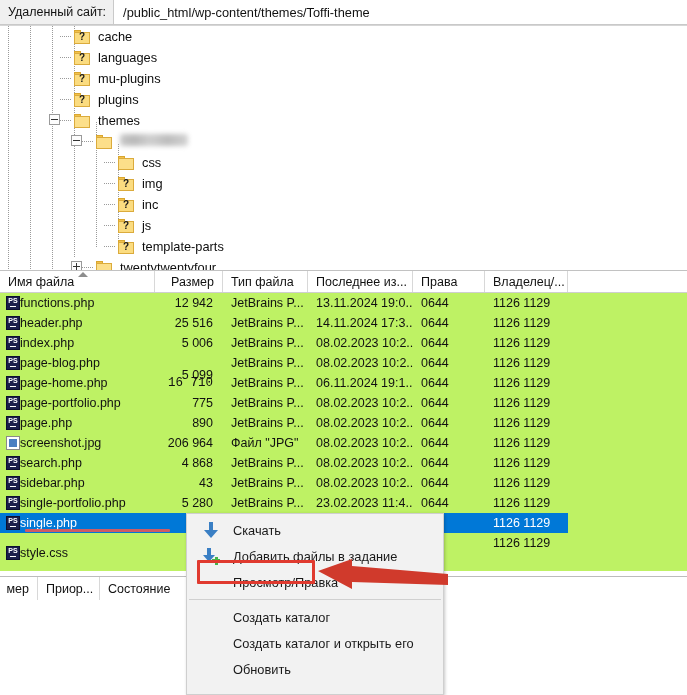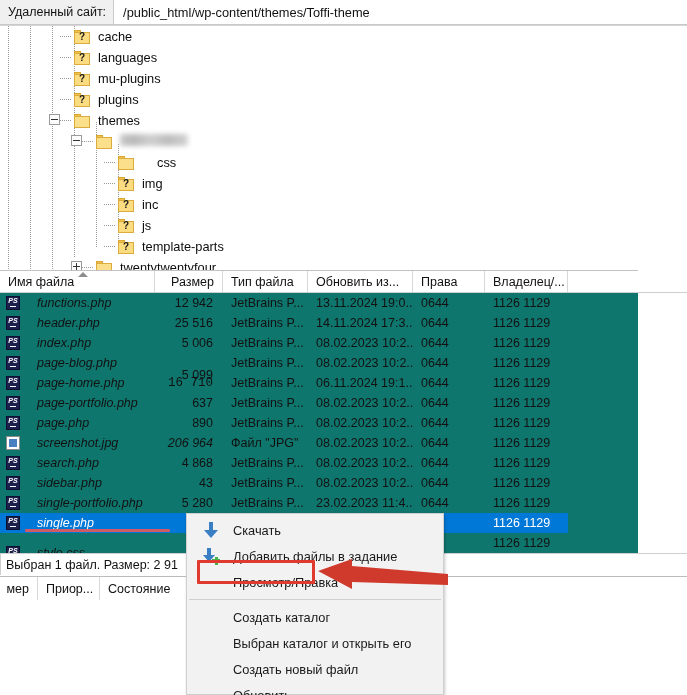--- a/index.html
+++ b/index.html
@@ -103,22 +103,22 @@
     background: linear-gradient(90deg,#c9c9c9,#b9b9b9 20%,#cfcfcf 45%,#bdbdbd 70%,#d2d2d2);
     filter: blur(2.6px);
     border-radius: 3px;
     padding: 0 2px;
     height: 12px;
     user-select: none;
   }
 
   
   .filepanel {
-    position: absolute; left: 0; top: 270px; width: 638px; height: 301px;
-    background: #0f766e;
+    position: absolute; left: 0; top: 270px; width: 687px; height: 301px;
+    background: #bef264;
     border-top: 1px solid #c2c2c2;
   }
   .colhead {
     position: relative; height: 22px; width: 687px;
     background: #ffffff;
     border-bottom: 1px solid #cfcfcf;
     display: flex;
   }
   .colhead .ch {
     position: relative;
@@ -139,21 +139,21 @@
   .rows { position: relative; }
   .frow {
     position: relative;
     height: 20px;
     display: flex; align-items: center;
     white-space: nowrap;
     font-size: 12.5px;
   }
   .frow.sel { background: #0078d7; color: #ffffff; width: 568px; }
   .frow .c { display: flex; align-items: center; overflow: hidden; }
-  .frow .c.name { padding-left: 6px; gap: 17px; font-style: italic; }
+  .frow .c.name { padding-left: 6px; gap: 0; }
   .frow .c.size { justify-content: flex-end; padding-right: 10px; }
   .frow .c.type { padding-left: 8px; }
   .frow .c.date { padding-left: 8px; }
   .frow .c.perm { padding-left: 8px; }
   .frow .c.owner { padding-left: 8px; }
 
   
   .ficon { position: relative; width: 14px; height: 14px; flex: 0 0 14px; }
   .ficon.ps { background: #1b1f4b; border: 1px solid #0d1030; }
   .ficon.ps::before {
@@ -335,21 +335,21 @@
             <span class="body"></span>
           </span>
           <span class="lbl" style="position: absolute; left: 115px;"><span class="blurred" style="width: 68px;">Toffi-theme</span></span>
         </div>
         <div class="treerow">
           <div class="hline" style="left: 104px; top: 10px; width: 12px;"></div>
           <span class="folder" style="position: absolute; left: 118px; top: 4px;">
             <span class="tab"></span>
             <span class="body"></span>
           </span>
-          <span class="lbl" style="position: absolute; left: 152px;">css</span>
+          <span class="lbl" style="position: absolute; left: 137px;">css</span>
         </div>
         <div class="treerow">
           <div class="hline" style="left: 104px; top: 10px; width: 12px;"></div>
           <span class="folder q" style="position: absolute; left: 118px; top: 4px;">
             <span class="tab"></span>
             <span class="body"></span>
             <span class="qm">?</span>
           </span>
           <span class="lbl" style="position: absolute; left: 137px;">img</span>
         </div>
@@ -397,21 +397,21 @@
 
   <div class="filepanel">
 
     <div class="colhead">
       <div class="ch" style="width:155px">
         <span>Имя файла</span>
         <span class="sortcaret"></span>
       </div>
       <div class="ch num" style="width:68px">Размер</div>
       <div class="ch" style="width:85px">Тип файла</div>
-      <div class="ch" style="width:105px">Обновить из...</div>
+      <div class="ch" style="width:105px">Последнее из...</div>
       <div class="ch" style="width:72px">Права</div>
       <div class="ch" style="width:83px">Владелец/...</div>
     </div>
 
     <div class="rows" id="file-rows">
         <div class="frow">
           <div class="c name" style="width: 155px;">
             <span class="ficon ps"></span>
             <span>functions.php</span>
           </div>
@@ -463,21 +463,21 @@
           <div class="c type" style="width: 85px;">JetBrains P...</div>
           <div class="c date" style="width: 105px;">06.11.2024 19:1...</div>
           <div class="c perm" style="width: 72px;">0644</div>
           <div class="c owner" style="width: 83px;">1126 1129</div>
         </div>
         <div class="frow">
           <div class="c name" style="width: 155px;">
             <span class="ficon ps"></span>
             <span>page-portfolio.php</span>
           </div>
-          <div class="c size" style="width: 68px;">637</div>
+          <div class="c size" style="width: 68px;">775</div>
           <div class="c type" style="width: 85px;">JetBrains P...</div>
           <div class="c date" style="width: 105px;">08.02.2023 10:2...</div>
           <div class="c perm" style="width: 72px;">0644</div>
           <div class="c owner" style="width: 83px;">1126 1129</div>
         </div>
         <div class="frow">
           <div class="c name" style="width: 155px;">
             <span class="ficon ps"></span>
             <span>page.php</span>
           </div>
@@ -485,21 +485,21 @@
           <div class="c type" style="width: 85px;">JetBrains P...</div>
           <div class="c date" style="width: 105px;">08.02.2023 10:2...</div>
           <div class="c perm" style="width: 72px;">0644</div>
           <div class="c owner" style="width: 83px;">1126 1129</div>
         </div>
         <div class="frow">
           <div class="c name" style="width: 155px;">
             <span class="ficon img"></span>
             <span>screenshot.jpg</span>
           </div>
-          <div class="c size" style="width: 68px; font-style: italic;">206 964</div>
+          <div class="c size" style="width: 68px;">206 964</div>
           <div class="c type" style="width: 85px;">Файл "JPG"</div>
           <div class="c date" style="width: 105px;">08.02.2023 10:2...</div>
           <div class="c perm" style="width: 72px;">0644</div>
           <div class="c owner" style="width: 83px;">1126 1129</div>
         </div>
         <div class="frow">
           <div class="c name" style="width: 155px;">
             <span class="ficon ps"></span>
             <span>search.php</span>
           </div>
@@ -551,24 +551,20 @@
           <div class="c type" style="width: 85px;"></div>
           <div class="c date" style="width: 105px;"></div>
           <div class="c perm" style="width: 72px;"></div>
           <div class="c owner" style="width: 83px;">1126 1129</div>
         </div>
       </div>
 
     <div class="redunderline" style="left:25px; top:258px; width:145px;"></div>
   </div>
 
-  <div class="statusbar">
-    <div class="lsep"></div>
-    <div class="txt">Выбран 1 файл. Размер: 2 91</div>
-  </div>
 
   <div class="queuehead">
     <div class="qh" style="width:38px; padding-left:0; justify-content:flex-end;">мер</div>
     <div class="qh" style="width:62px">Приор...</div>
     <div class="qh" style="width:110px">Состояние</div>
     <div class="qh" style="flex:1; border-right:none;"></div>
   </div>
   <div class="queuebody"></div>
 
   <div class="ctxmenu" id="ctx-menu">
@@ -589,24 +585,21 @@
         <span>Добавить файлы в задание</span>
       </div>
       <div class="mitem">
         <span>Просмотр/Правка</span>
       </div>
       <div class="msep"></div>
       <div class="mitem">
         <span>Создать каталог</span>
       </div>
       <div class="mitem">
-        <span>Выбран каталог и открыть его</span>
-      </div>
-      <div class="mitem">
-        <span>Создать новый файл</span>
+        <span>Создать каталог и открыть его</span>
       </div>
       <div class="mitem">
         <span>Обновить</span>
       </div>
     </div>
 
   <div class="redbox" style="left:197px; top:560px; width:118px; height:24px;"></div>
 
   <div class="arrowwrap" style="left:318px; top:552px;">
     <svg width="130" height="42" viewBox="0 0 130 42">

